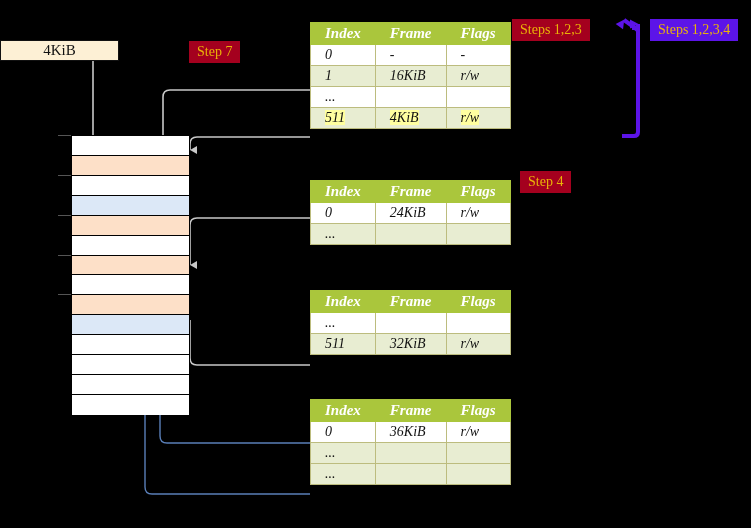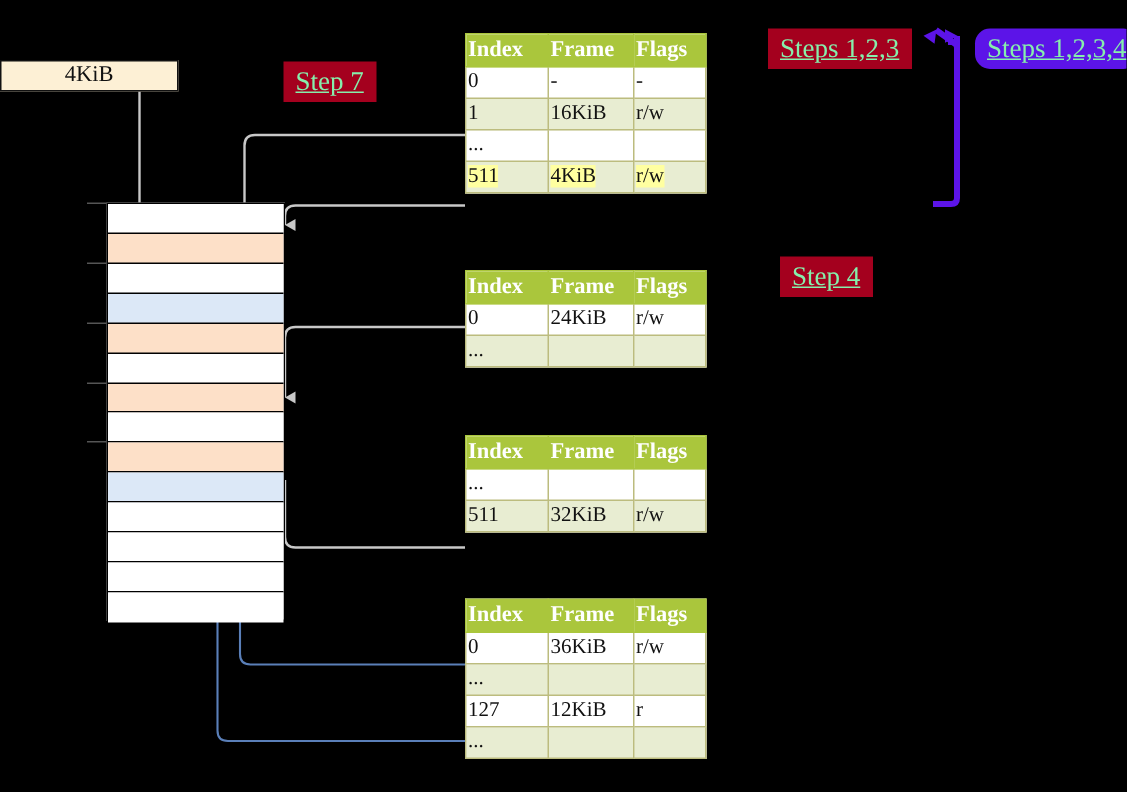--- a/index.html
+++ b/index.html
@@ -11,45 +11,45 @@
   
   svg.wires{position:absolute;left:0;top:0;width:751px;height:528px;pointer-events:none;}
 
   
   .vabox{position:absolute;left:0px;top:40px;width:119px;height:21px;
          background:#fdf0d5;border:1px solid #111;box-sizing:border-box;
          display:flex;align-items:center;justify-content:center;
          font-size:15px;color:#111;}
 
   
-  .badge{position:absolute;color:#86efac;font-size:18px;padding:2px 8px;
-         white-space:nowrap;line-height:1.25;text-decoration:underline;}
+  .badge{position:absolute;color:#eab308;font-size:14px;padding:2px 8px;
+         white-space:nowrap;line-height:1.25;}
   .badge.red{background:#a4001e;}
   .badge.violet{background:#5c14e8;}
   #badge-step0{left:189px;top:41px;}
   #badge-steps123{left:512px;top:19px;}
-  #badge-steps1234{left:650px;top:19px;border-radius:10px;}
+  #badge-steps1234{left:650px;top:19px;}
   #badge-step4{left:520px;top:171px;}
 
   
   .memory{position:absolute;left:71px;top:135px;width:119px;height:279px;
           border:1px solid #000;box-sizing:border-box;background:#fff;}
   .memrow{height:19.93px;box-sizing:border-box;border-bottom:1px solid #000;}
   .memrow:last-child{border-bottom:none;}
   .memrow.white{background:#ffffff;}
   .memrow.peach{background:#fde0c8;}
   .memrow.blue{background:#dce8f7;}
   .ticks{position:absolute;left:58px;top:135px;width:13px;height:280px;}
   .tick{position:absolute;left:0;width:13px;height:0;border-top:1px solid #555;}
 
   
   .ptable{position:absolute;border:1px solid #9a9a6a;border-collapse:collapse;
           background:#fff;font-size:14px;color:#111;}
-  .ptable td,.ptable th{border:1px solid #bcbc7e;padding:2px 1px;
-          text-align:left;font-weight:normal;height:20px;box-sizing:border-box;}
+  .ptable td,.ptable th{border:1px solid #bcbc7e;padding:2px 14px;
+          text-align:left;font-weight:normal;height:20px;box-sizing:border-box;font-style:italic;}
   .ptable th{background:#aac63c;color:#ffffff;font-weight:bold;font-size:15px;
           border:1px solid #aac63c;}
   .ptable tr.alt td{background:#e8edd2;}
   .ptable tr.plain td{background:#ffffff;}
   .c-index{width:55px;}
   .c-frame{width:57px;}
   .c-flags{width:48px;}
   .hl{background:#ffffa0;}
 
   #pt0{left:310px;top:22px;}
@@ -223,25 +223,20 @@
         <tr class="plain">
           <td class="c-index">0</td>
           <td class="c-frame">36KiB</td>
           <td class="c-flags">r/w</td>
         </tr>
         <tr class="alt">
           <td class="c-index">...</td>
           <td class="c-frame"></td>
           <td class="c-flags"></td>
         </tr>
-        <tr class="plain">
-          <td class="c-index">127</td>
-          <td class="c-frame">12KiB</td>
-          <td class="c-flags">r</td>
-        </tr>
         <tr class="alt">
           <td class="c-index">...</td>
           <td class="c-frame"></td>
           <td class="c-flags"></td>
         </tr>
       </tbody>
     </table>
 
 </div>
 

